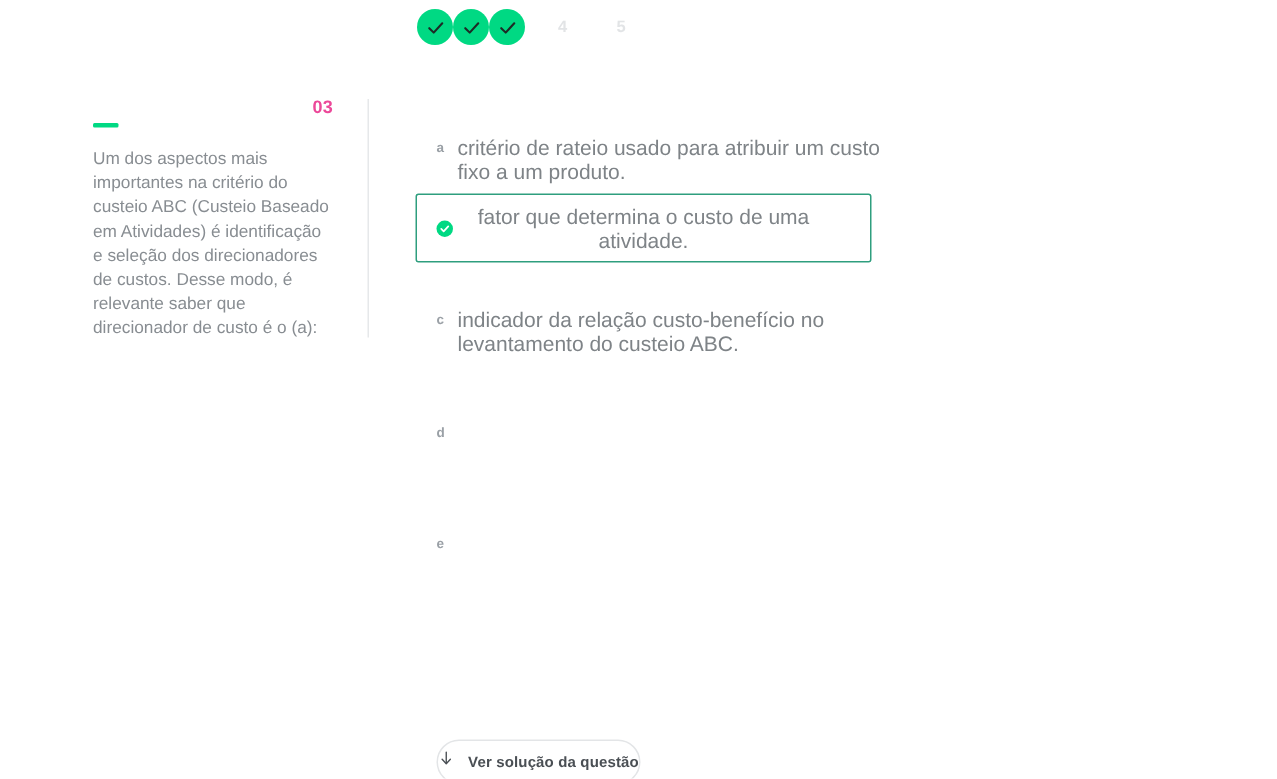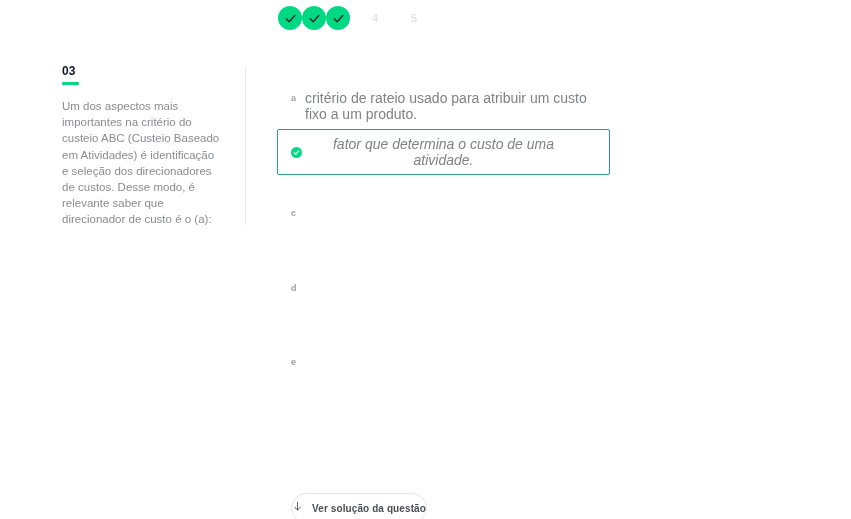--- a/index.html
+++ b/index.html
@@ -63,23 +63,24 @@
   
   .left-panel {
     position: absolute;
     left: 62px;
     top: 64px;
     width: 160px;
   }
   .q-number {
     font-size: 12px;
     font-weight: 700;
-    color: #0f172a;
+    color: #ec4899;
     letter-spacing: .2px;
     line-height: 14px;
+    text-align: right;
   }
   .q-underline {
     width: 17px;
     height: 3px;
     background: #00d983;
     margin-top: 4px;
     margin-bottom: 13px;
     border-radius: 1px;
   }
   .q-text {
@@ -123,21 +124,21 @@
   }
   .opt-text {
     font-size: 14px;
     line-height: 16.2px;
     color: #7e8387;
     padding-right: 6px;
   }
 
   
   .opt-a { position: absolute; left: 0;  top: 4px;   width: 333px; }
-  .opt-b { position: absolute; left: 0;  top: 49px;  width: 333px; font-style: italic; }
+  .opt-b { position: absolute; left: 0;  top: 49px;  width: 304px; }
   .opt-c { position: absolute; left: 0;  top: 119px; width: 333px; }
   .opt-d { position: absolute; left: 0;  top: 194px; width: 333px; }
   .opt-e { position: absolute; left: 0;  top: 268px; width: 333px; }
 
   
   .option.selected {
     border: 1px solid #2e9e7e;
     border-radius: 2px;
     height: 46px;
     align-items: center;
@@ -244,20 +245,21 @@
           <svg width="7" height="7" viewBox="0 0 24 24" fill="none" stroke="#ffffff" stroke-width="4" stroke-linecap="round" stroke-linejoin="round">
             <polyline points="4,12.5 9.5,18 20,6.5"></polyline>
           </svg>
         </span>
       </div>
       <div class="opt-text">fator que determina o custo de uma atividade.</div>
     </div>
 
     <div class="option opt-c">
       <div class="opt-letter">c</div>
+      <div class="opt-text">indicador da relação custo-benefício no levantamento do custeio ABC.</div>
     </div>
 
     <div class="option opt-d">
       <div class="opt-letter">d</div>
     </div>
 
     <div class="option opt-e">
       <div class="opt-letter">e</div>
     </div>
 

